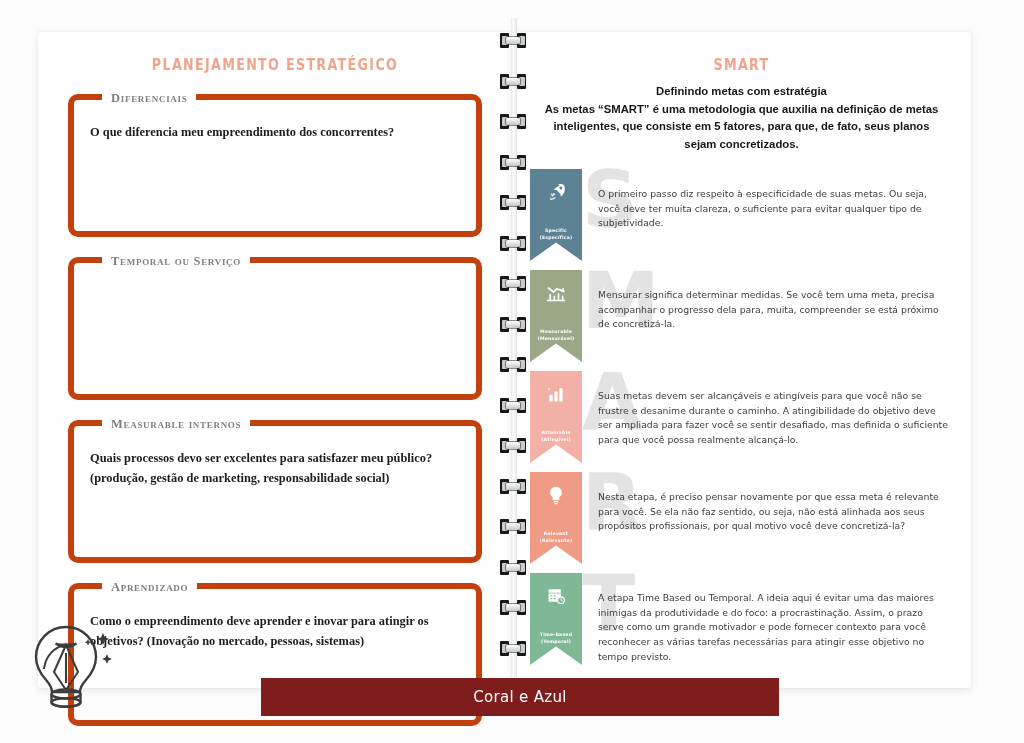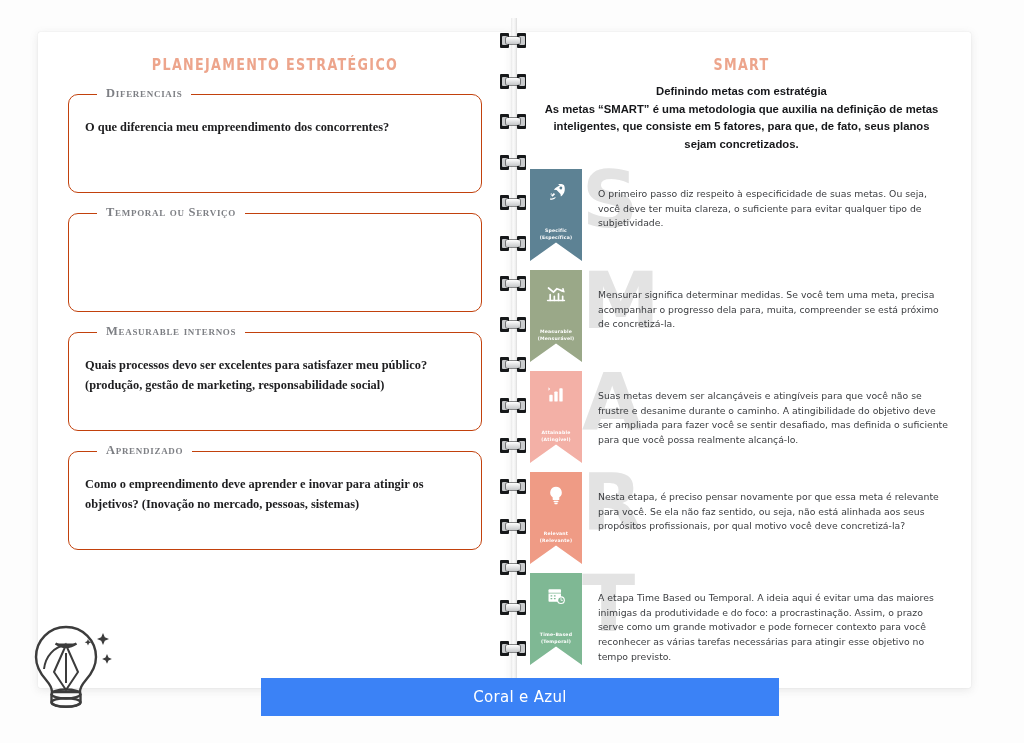--- a/index.html
+++ b/index.html
@@ -49,22 +49,22 @@
   .left-title{
     text-align:center;margin:24px 0 0 0;
     font-family:"DejaVu Sans",sans-serif;
     font-size:15.5px;font-weight:700;letter-spacing:1.6px;
     color:#eda58c;
     transform:scaleX(.82);transform-origin:center;
   }
   .fields{margin:20px 30px 0 30px;}
   .field{
     position:relative;margin-bottom:20px;
-    border:1px solid #c2410c;border-radius:10px;
-    height:99px;box-sizing:border-box;
+    border:6px solid #c2410c;border-radius:10px;
+    height:143px;box-sizing:border-box;
     padding:22px 16px 10px 16px;
   }
   .field-label{
     position:absolute;top:-9px;left:28px;background:#ffffff;
     padding:0 9px;
     font-family:"Liberation Serif",serif;
     font-size:12.5px;font-weight:700;letter-spacing:.7px;
     color:#7d7f84;font-variant:small-caps;
     white-space:nowrap;
   }
@@ -126,21 +126,21 @@
     font-size:9.3px;line-height:1.58;color:#3b3d40;
     flex:1 1 auto;
   }
 
   
   .bulb{position:absolute;left:8px;bottom:2px;width:118px;height:132px;z-index:7;}
 
   
   .banner{
     position:absolute;left:261px;top:678px;width:518px;height:38px;
-    background:#3b82f6;z-index:8;
+    background:#7f1d1d;z-index:8;
     display:flex;align-items:center;justify-content:center;
   }
   .banner span{
     font-family:"DejaVu Sans",sans-serif;
     font-size:15px;color:#ffffff;letter-spacing:.3px;
   }
 </style>
 </head>
 <body>
 

